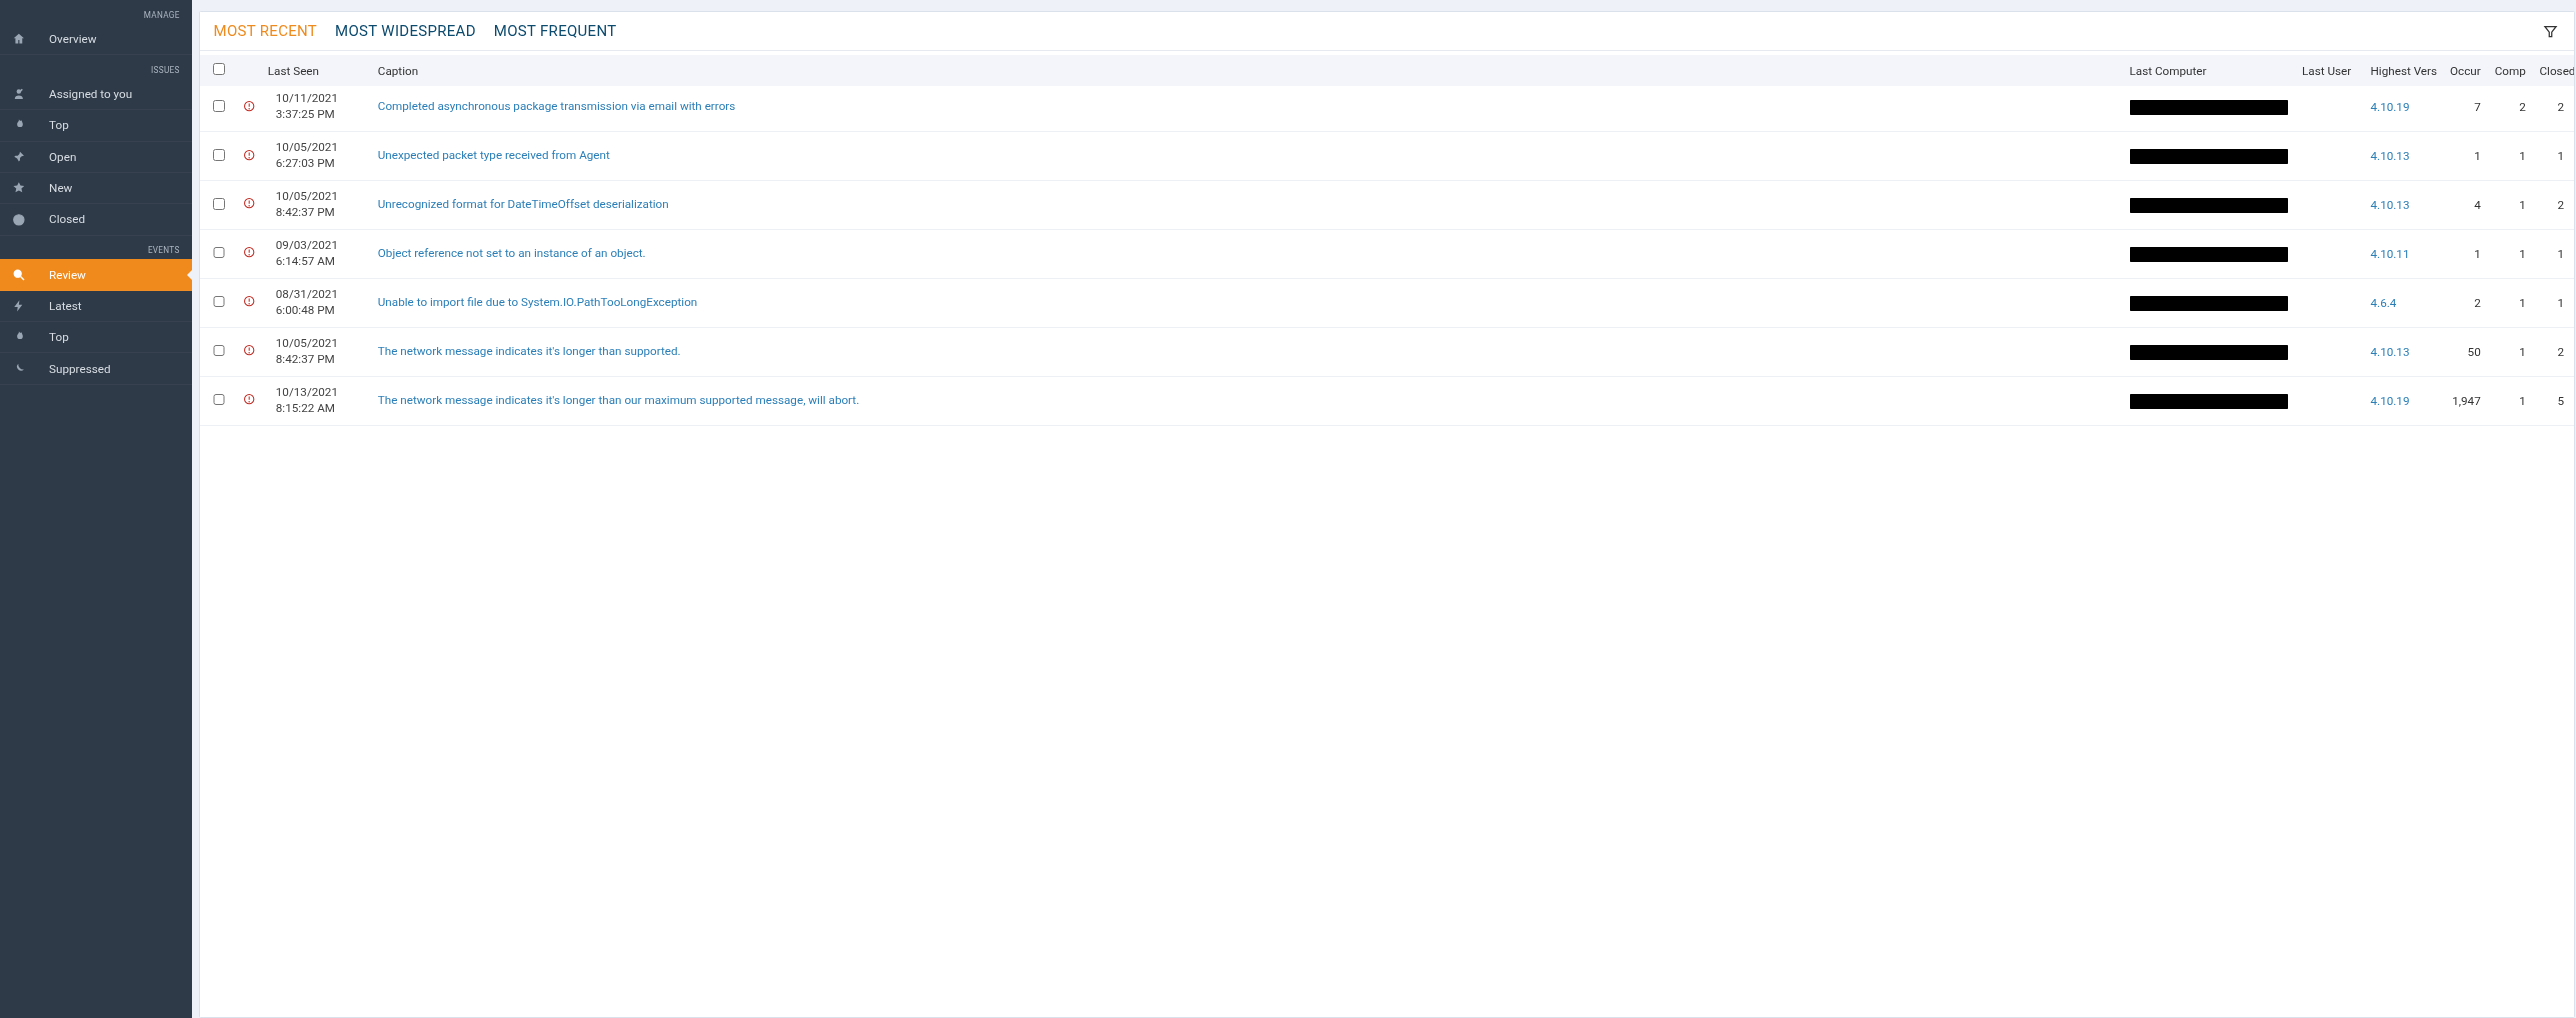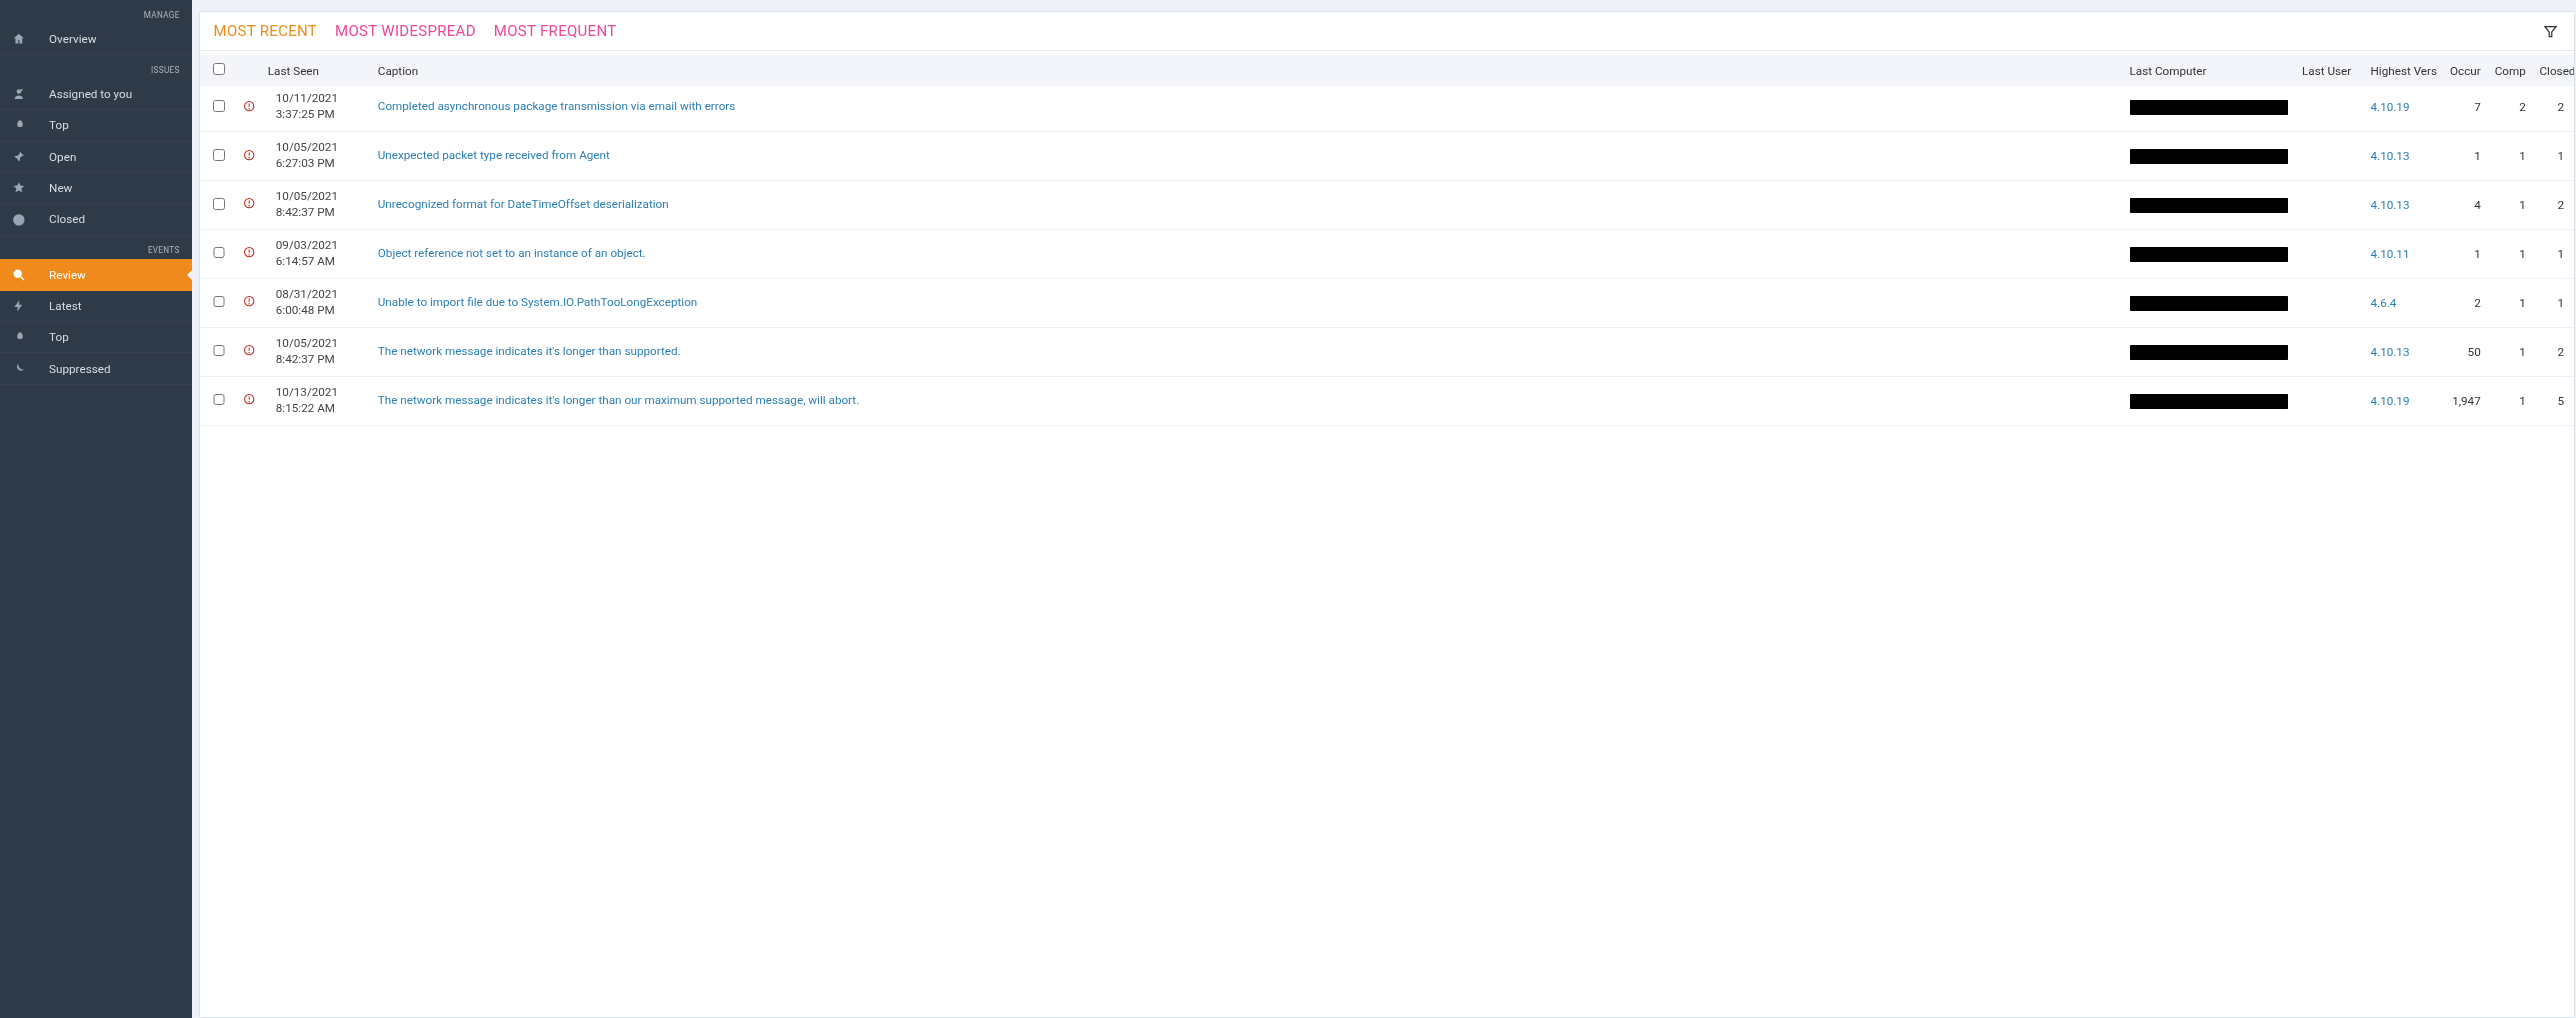--- a/index.html
+++ b/index.html
@@ -97,21 +97,21 @@
     display: flex;
     align-items: center;
     padding: 9.6px 13.7px;
     border-bottom: 0.7px solid #e6e9ef;
     gap: 18px;
   }
   .tab {
     font-size: 15px;
     letter-spacing: 0.3px;
     font-weight: 400;
-    color: #ec4899;
+    color: #0c4a6e;
     cursor: pointer;
     text-transform: uppercase;
   }
   .tab.active { color: #ef8b1e; }
   .tabs-spacer { flex: 1; }
   .filter-btn {
     width: 19px; height: 19px;
     display: flex; align-items: center; justify-content: center;
     color: #333;
     cursor: pointer;

